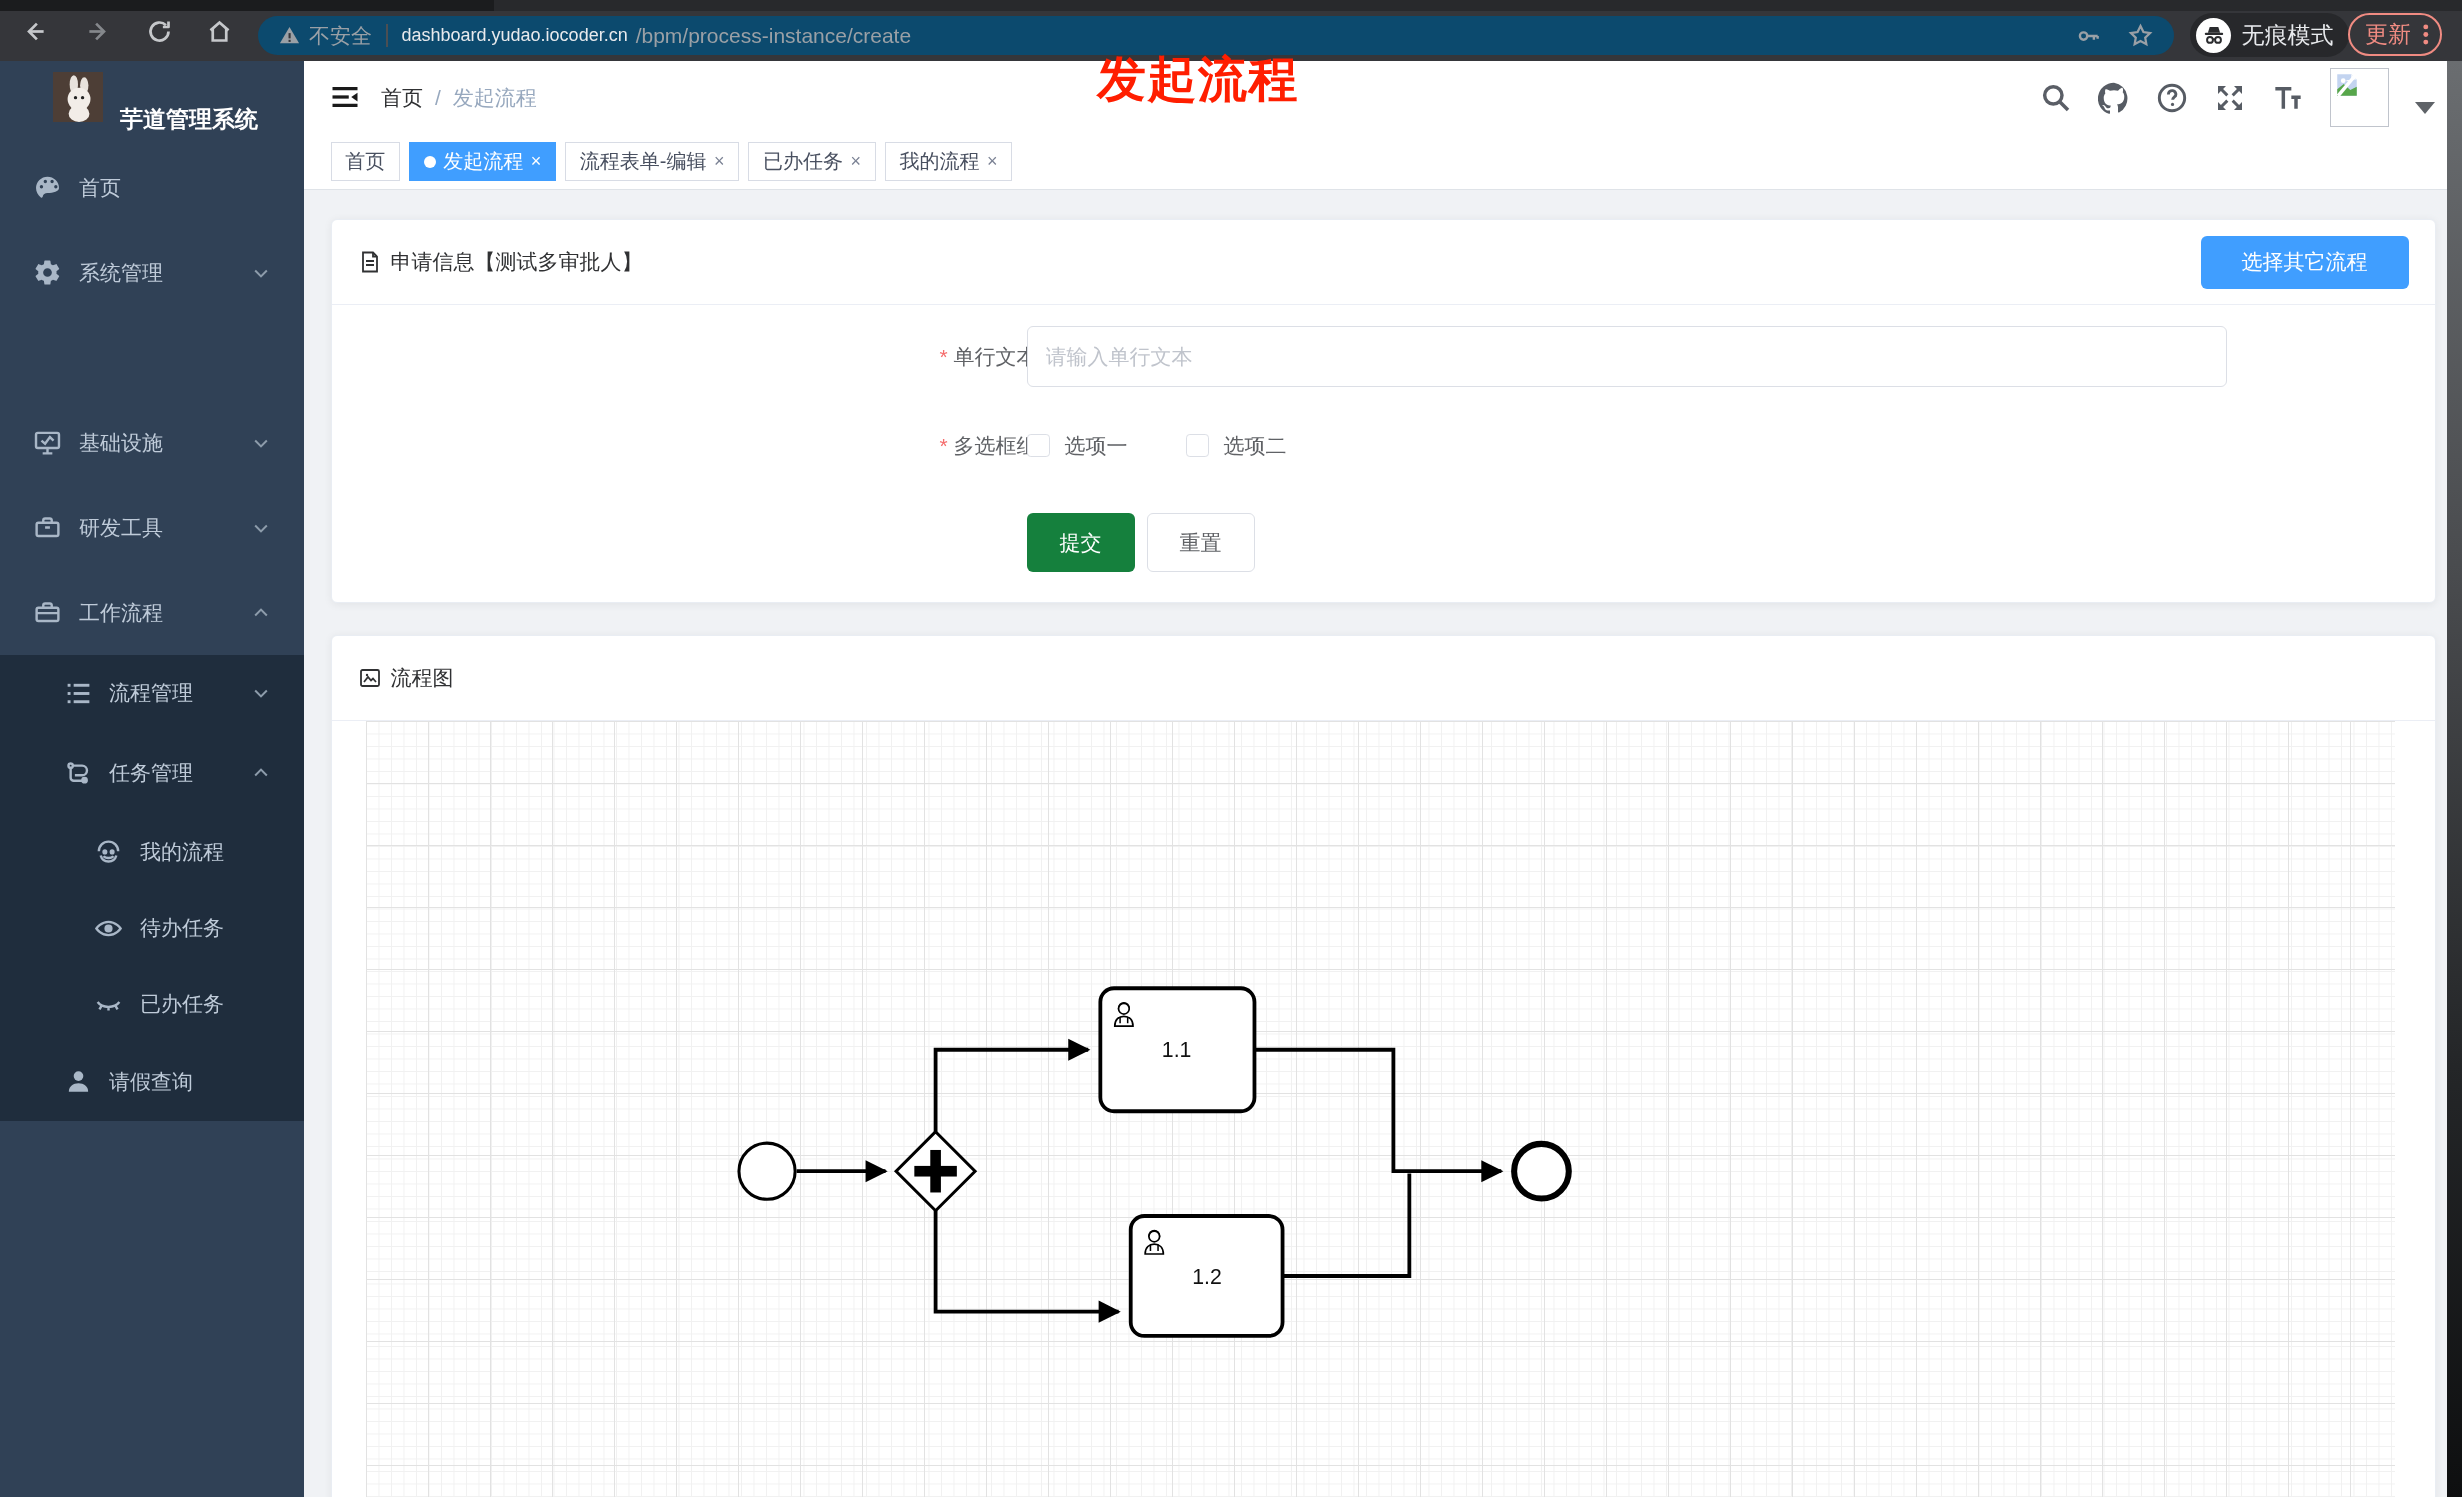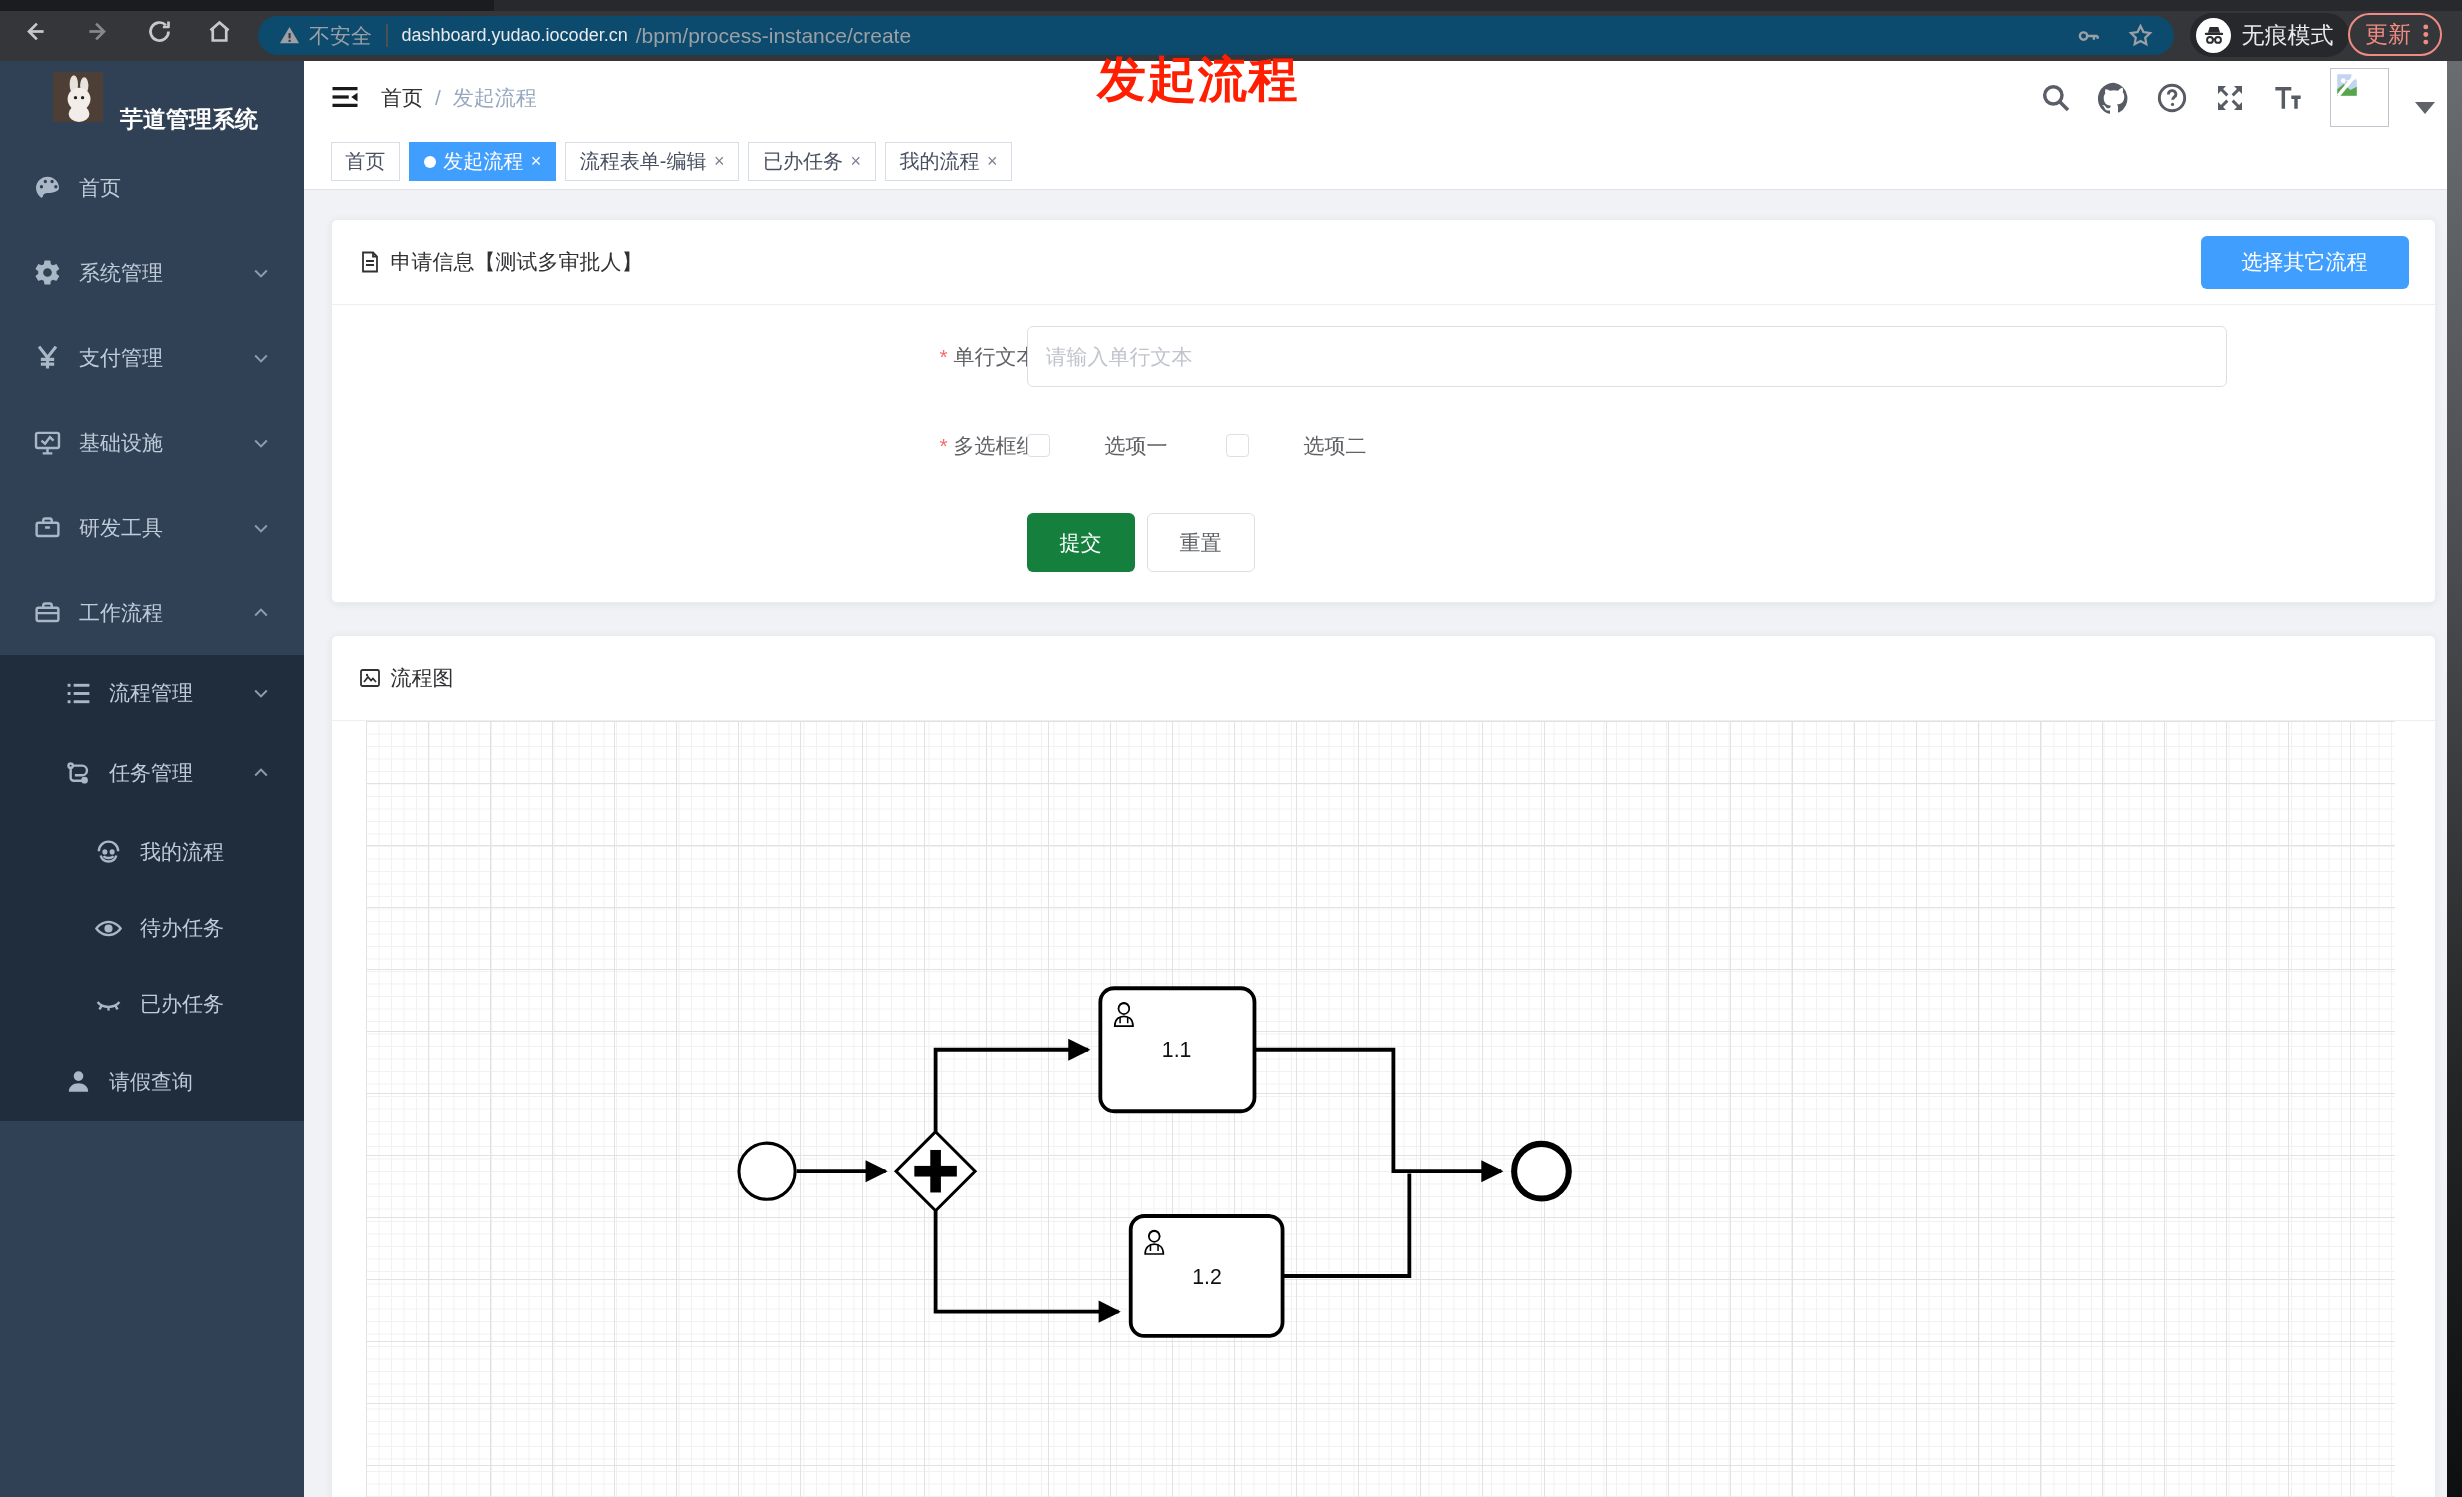--- a/index.html
+++ b/index.html
@@ -66,21 +66,21 @@
   .choose-btn{margin-left:auto;height:53px;background:#409eff;color:#fff;border:none;border-radius:6px;
     font-size:21px;padding:0 41px;font-family:inherit;}
   .flabel{position:absolute;left:471px;width:235px;height:61px;line-height:61px;text-align:right;
     font-size:21px;color:#606266;}
   .req{color:#f56c6c;margin-right:6px;}
   .finput{position:absolute;left:695px;top:106px;width:1200px;height:61px;border:1.5px solid #dcdfe6;border-radius:6px;
     box-sizing:border-box;padding:0 18px;font-size:21px;color:#606266;font-family:inherit;outline:none;}
   .finput::placeholder{color:#c0c4cc;}
   .opts{position:absolute;left:695px;top:195px;height:61px;display:flex;align-items:center;gap:15px;}
   .cbx{width:23px;height:23px;border:1.5px solid #dcdfe6;border-radius:3.8px;background:#fff;box-sizing:border-box;}
-  .opt-l{font-size:21px;color:#606266;margin-right:43px;margin-left:40px;}
+  .opt-l{font-size:21px;color:#606266;margin-right:43px;}
   .btn{position:absolute;top:293px;height:59px;border-radius:6px;font-size:21px;font-family:inherit;}
   .btn.primary{left:695px;width:108px;background:#15803d;border:none;color:#fff;}
   .btn.plain{left:815px;width:108px;background:#fff;border:1.5px solid #dcdfe6;color:#606266;}
   
   .canvas{position:absolute;left:34px;top:85px;width:2029px;height:782px;background-color:#fff;
     background-image:
       linear-gradient(to right,#e2e2e2 0.8px,transparent 0.8px),
       linear-gradient(to bottom,#e2e2e2 0.8px,transparent 0.8px),
       linear-gradient(to right,#f1f1f1 0.8px,transparent 0.8px),
       linear-gradient(to bottom,#f1f1f1 0.8px,transparent 0.8px);
@@ -196,31 +196,20 @@
         <svg viewBox="0 0 24 24" fill="#a9b7c7">
             <path d="M19.4 13c.1-.3.1-.7.1-1s0-.7-.1-1l2.1-1.6c.2-.2.3-.5.1-.7l-2-3.4c-.1-.2-.4-.3-.6-.2l-2.5 1a7.2 7.2 0 00-1.7-1l-.4-2.6c0-.3-.2-.5-.5-.5h-4c-.3 0-.5.2-.5.5L9 5.1c-.6.3-1.2.6-1.7 1l-2.5-1c-.2-.1-.5 0-.6.2l-2 3.4c-.2.2-.1.5.1.7L4.4 11c0 .3-.1.7-.1 1s0 .7.1 1l-2.1 1.6c-.2.2-.3.5-.1.7l2 3.4c.1.2.4.3.6.2l2.5-1c.5.4 1.1.7 1.7 1l.4 2.6c0 .3.2.5.5.5h4c.3 0 .5-.2.5-.5l.4-2.6c.6-.3 1.2-.6 1.7-1l2.5 1c.2.1.5 0 .6-.2l2-3.4c.2-.2.1-.5-.1-.7L19.4 13zM12 15.6a3.6 3.6 0 110-7.2 3.6 3.6 0 010 7.2z"></path>
           </svg>
       </span>
       <span class="tx">系统管理</span>
       <svg class="chev" viewBox="0 0 24 24" fill="none" stroke="#8d9cab" stroke-width="2.4">
           <path d="M5 9l7 7 7-7"></path>
         </svg>
     </div>
 
-    <div class="mi" style="top:254px;height:85px">
-      <span class="ic">
-        <svg viewBox="0 0 24 24" fill="none" stroke="#a9b7c7" stroke-width="2.6">
-            <path d="M5 3l7 9 7-9M12 12v9M6.5 13.5h11M6.5 17.5h11"></path>
-          </svg>
-      </span>
-      <span class="tx">支付管理</span>
-      <svg class="chev" viewBox="0 0 24 24" fill="none" stroke="#8d9cab" stroke-width="2.4">
-          <path d="M5 9l7 7 7-7"></path>
-        </svg>
-    </div>
 
     <div class="mi" style="top:339px;height:85px">
       <span class="ic">
         <svg viewBox="0 0 24 24" fill="none" stroke="#a9b7c7" stroke-width="2">
             <rect x="2.5" y="4" width="19" height="12.5" rx="1.5"></rect>
             <path d="M7 10.5l3 2.5 4-5.5 3 3M12 16.5V21M8 21h8"></path>
           </svg>
       </span>
       <span class="tx">基础设施</span>
       <svg class="chev" viewBox="0 0 24 24" fill="none" stroke="#8d9cab" stroke-width="2.4">

